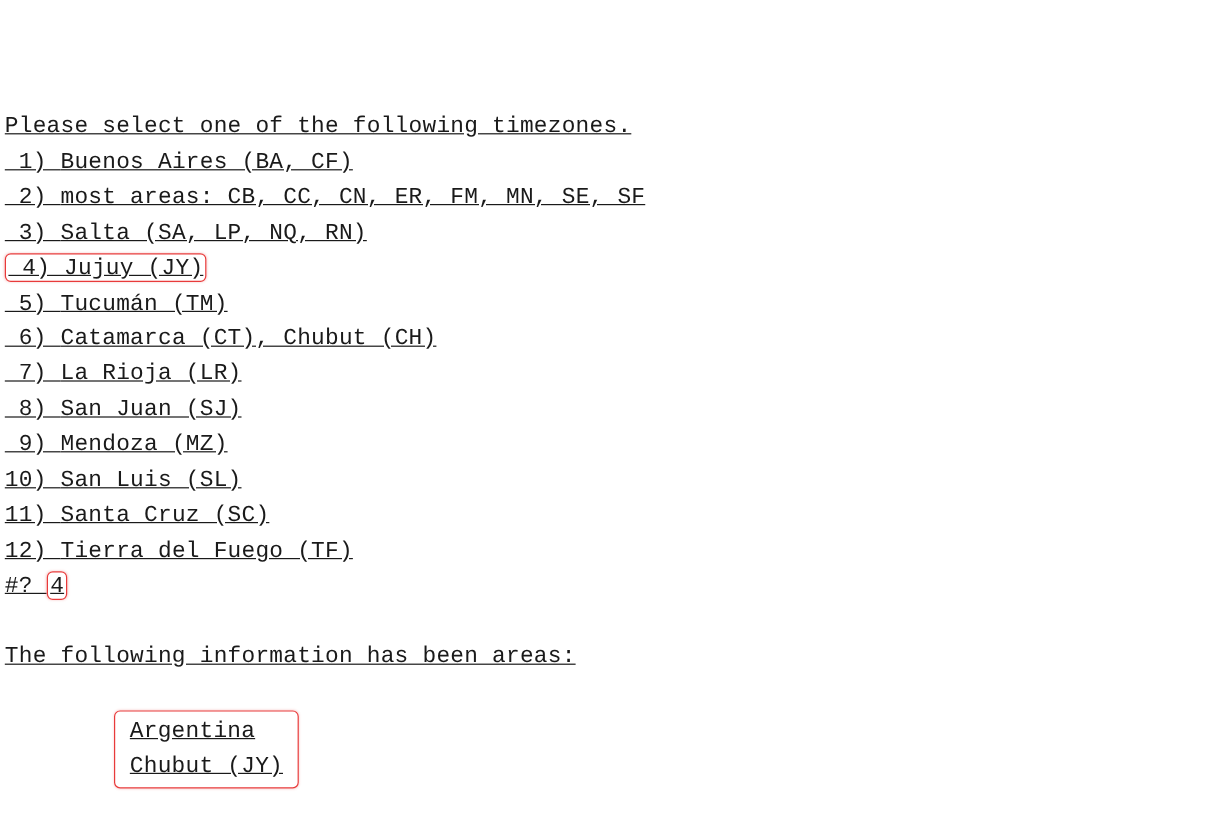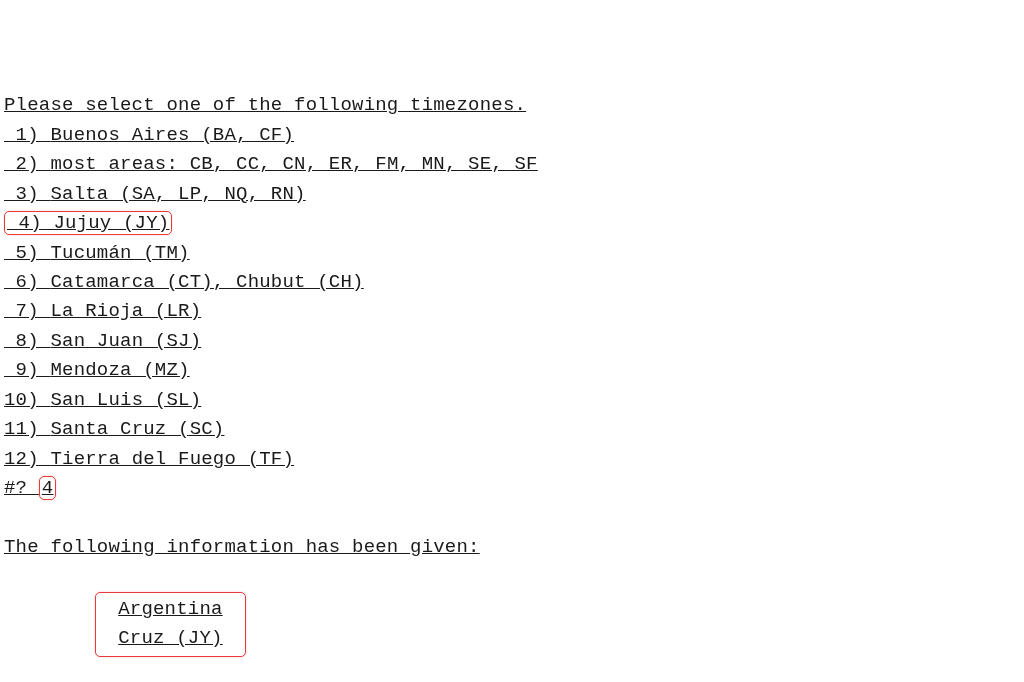--- a/index.html
+++ b/index.html
@@ -18,29 +18,29 @@
       border: 1.5px solid #e83a3a;
       border-radius: 5px;
       padding: 0 2px;
       box-shadow: 0 0 2px rgba(232,58,58,0.3);
       text-align: right;
     }
     .hl-box {
       display: inline-block;
       border: 1.5px solid #e83a3a;
       border-radius: 5px;
-      padding: 2px 22px;
+      padding: 2px 12px;
       box-shadow: 0 0 2px rgba(232,58,58,0.3);
       line-height: 1.55;
     }
     .indent-box { margin-left: 8ch; }
   </style>
 </head>
 <body>
 
 
 <span class="blk">Please select one of the following timezones.</span><span class="blk"> 1) <span>Buenos Aires (BA, CF)</span></span><span class="blk"> 2) <span>most areas: CB, CC, CN, ER, FM, MN, SE, SF</span></span><span class="blk"> 3) <span>Salta (SA, LP, NQ, RN)</span></span><span class="blk"><span class="hl"> 4) Jujuy (JY)</span></span><span class="blk"> 5) <span>Tucumán (TM)</span></span><span class="blk"> 6) <span>Catamarca (CT), Chubut (CH)</span></span><span class="blk"> 7) <span>La Rioja (LR)</span></span><span class="blk"> 8) <span>San Juan (SJ)</span></span><span class="blk"> 9) <span>Mendoza (MZ)</span></span><span class="blk">10) <span>San Luis (SL)</span></span><span class="blk">11) <span>Santa Cruz (SC)</span></span><span class="blk">12) <span>Tierra del Fuego (TF)</span></span><span class="blk"><span>#? </span><span class="hl">4</span></span>
-<span class="blk">The following information has been given:</span>
-<span class="indent-box hl-box"><span class="blk">Argentina</span><span class="blk">Cruz (JY)</span></span>
+<span class="blk">The following information has been areas:</span>
+<span class="indent-box hl-box"><span class="blk">Argentina</span><span class="blk">Chubut (JY)</span></span>
 
 
 
 
 
 </body></html>

